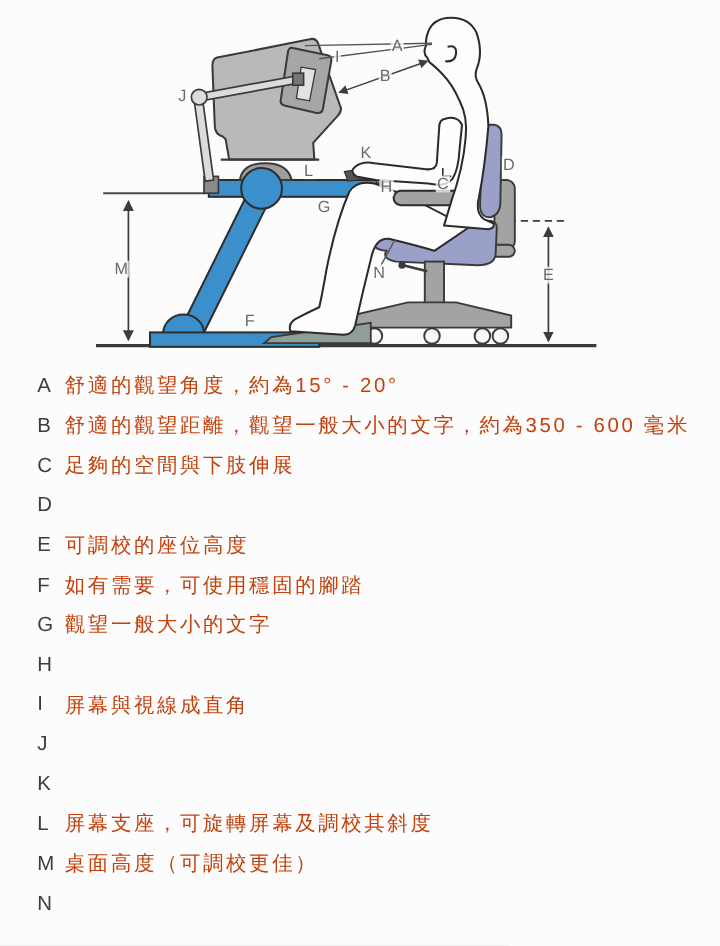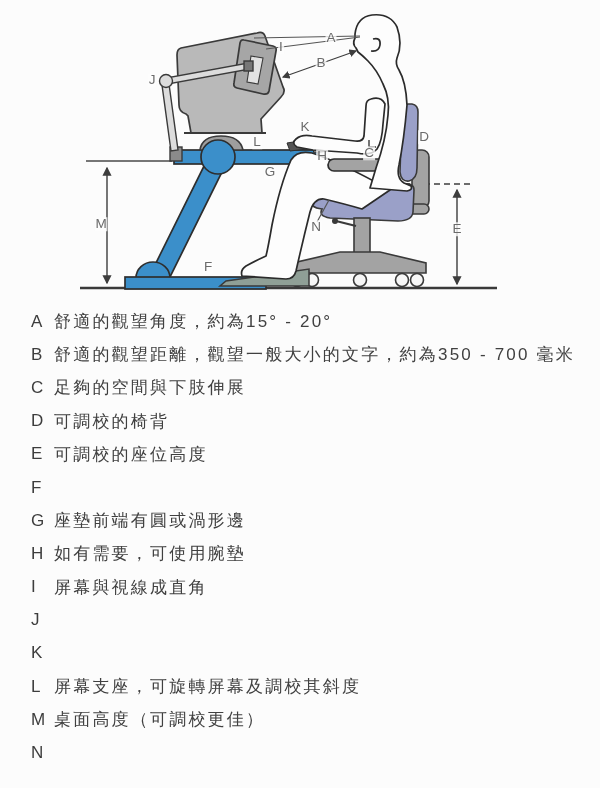--- a/index.html
+++ b/index.html
@@ -4,21 +4,21 @@
 <style>
   html,body{margin:0;padding:0;background:#e8e8e8;}
   #page{position:relative;width:600px;height:788px;background:#fcfcfc;overflow:hidden;
         font-family:"Liberation Sans","DejaVu Sans",sans-serif;}
   #figure{position:absolute;left:0;top:0;width:600px;height:300px;}
   .dlabel{position:absolute;transform:translate(-50%,-50%);font-size:13.5px;color:#6b6b6b;
           line-height:1;background:rgba(252,252,252,.78);padding:0 1px;letter-spacing:0;}
   .legend{position:absolute;left:0;top:305px;width:600px;}
   .lrow{height:33.2px;display:flex;align-items:center;padding-left:31px;}
   .ll{flex:0 0 23px;width:23px;font-size:17px;color:#3d3d3d;}
-  .lt{font-size:17px;color:#404040;letter-spacing:2.2px;white-space:nowrap;}
+  .lt{font-size:17px;color:#c2410c;letter-spacing:2.2px;white-space:nowrap;}
 </style>
 </head>
 <body>
 
 <div id="page">
 
   <div id="figure">
     <svg viewBox="0 0 600 300" width="600" height="300">
       <defs>
         <marker id="ah" viewBox="0 0 10 10" refX="8.5" refY="5" markerWidth="6.5" markerHeight="6.5" orient="auto-start-reverse">
@@ -116,44 +116,43 @@
     <span class="dlabel" style="left:316px;top:227px">N</span>
   </div>
 
   <div class="legend">
     <div class="lrow">
         <span class="ll">A</span>
         <span class="lt">舒適的觀望角度，約為15° - 20°</span>
       </div>
     <div class="lrow">
         <span class="ll">B</span>
-        <span class="lt">舒適的觀望距離，觀望一般大小的文字，約為350 - 700 毫米</span>
+        <span class="lt">舒適的觀望距離，觀望一般大小的文字，約為350 - 600 毫米</span>
       </div>
     <div class="lrow">
         <span class="ll">C</span>
         <span class="lt">足夠的空間與下肢伸展</span>
       </div>
     <div class="lrow">
         <span class="ll">D</span>
-        <span class="lt">可調校的椅背</span>
       </div>
     <div class="lrow">
         <span class="ll">E</span>
         <span class="lt">可調校的座位高度</span>
       </div>
     <div class="lrow">
         <span class="ll">F</span>
+        <span class="lt">如有需要，可使用穩固的腳踏</span>
       </div>
     <div class="lrow">
         <span class="ll">G</span>
-        <span class="lt">座墊前端有圓或渦形邊</span>
+        <span class="lt">觀望一般大小的文字</span>
       </div>
     <div class="lrow">
         <span class="ll">H</span>
-        <span class="lt">如有需要，可使用腕墊</span>
       </div>
     <div class="lrow">
         <span class="ll">I</span>
         <span class="lt">屏幕與視線成直角</span>
       </div>
     <div class="lrow">
         <span class="ll">J</span>
       </div>
     <div class="lrow">
         <span class="ll">K</span>

